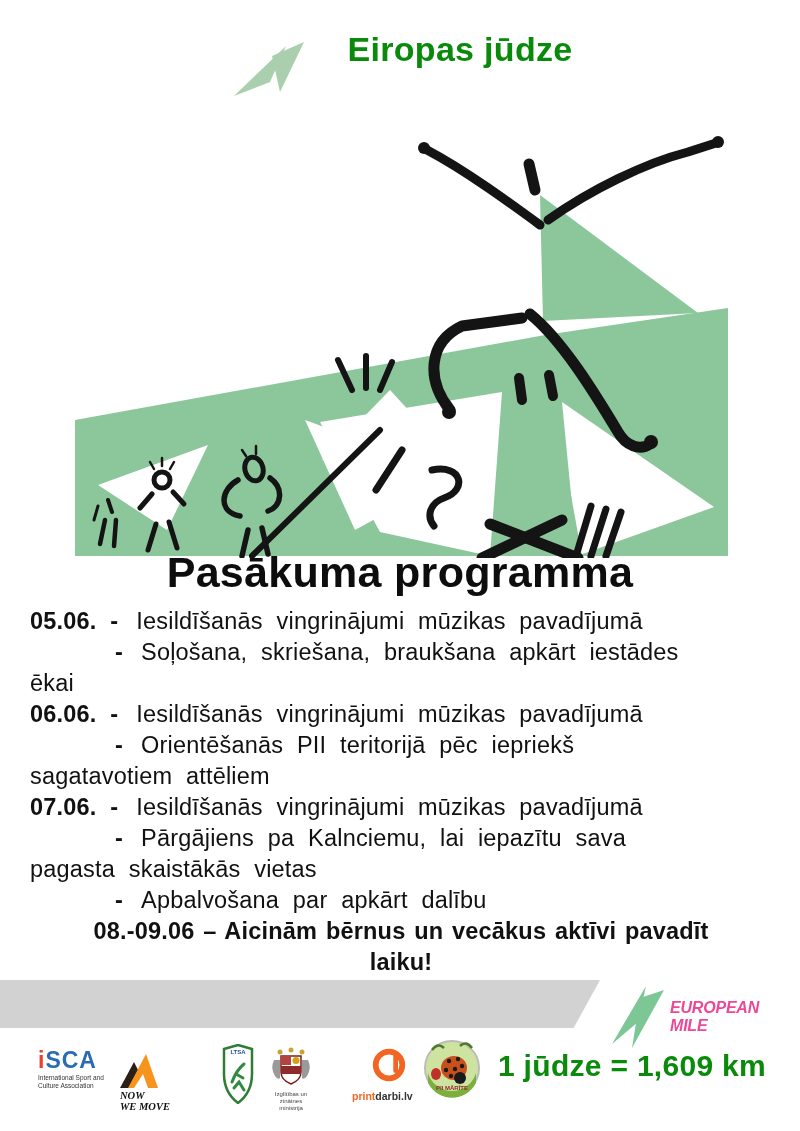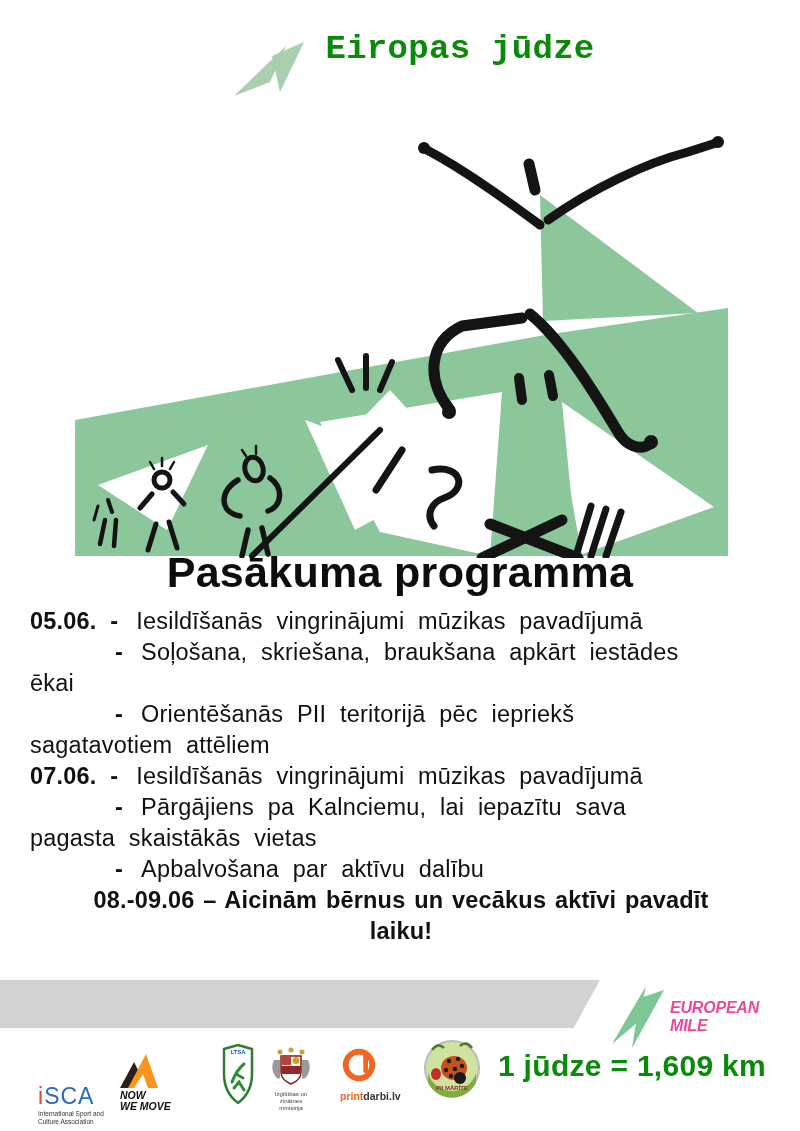--- a/index.html
+++ b/index.html
@@ -2,21 +2,21 @@
 <html><head>
 <meta charset="utf-8">
 <style>
   html,body{margin:0;padding:0;}
   body{width:800px;height:1131px;position:relative;background:#fff;overflow:hidden;
        font-family:"Liberation Sans",sans-serif;color:#111;}
   .abs{position:absolute;}
 
   
   .titles{left:150px;top:30px;width:620px;text-align:center;
-          color:#0a8a0a;font-weight:bold;font-size:34px;line-height:39px;letter-spacing:.3px;font-family:Liberation Mono, monospace;}
+          color:#0a8a0a;font-weight:bold;font-size:34px;line-height:39px;letter-spacing:.3px;}
   .header-logo{left:230px;top:36px;width:80px;height:72px;}
 
   
   .illus{left:70px;top:128px;width:660px;height:430px;}
 
   
   .prog-heading{left:0;top:548px;width:800px;text-align:center;margin:0;
                 font-size:43px;font-weight:bold;color:#0d0d0d;letter-spacing:.3px;}
   .prog{left:30px;top:606px;width:742px;font-size:23.5px;line-height:31px;
         word-spacing:7px;letter-spacing:.2px;}
@@ -27,32 +27,32 @@
 
   
   .banner{left:0;top:980px;width:600px;height:48px;background:#d2d2d2;
           clip-path:polygon(0 0,100% 0,95.6% 100%,0 100%);}
   .em-logo{left:606px;top:982px;width:64px;height:68px;}
   .em-label{left:670px;top:999px;width:130px;font-size:16px;font-weight:bold;
             font-style:italic;color:#ec4899;letter-spacing:-.2px;}
 
   
   .isca{left:38px;top:1048px;width:76px;text-align:left;}
-  .isca .brand{font-size:23px;font-weight:normal;letter-spacing:1px;line-height:24px;margin-top:36px;}
+  .isca .brand{font-size:23px;font-weight:bold;letter-spacing:1px;line-height:24px;}
   .isca .brand .i{color:#e8412c;}
   .isca .brand .rest{color:#2b6bb3;}
   .isca .sub{font-size:6.5px;color:#333;line-height:7.5px;margin-top:2px;}
-  .nwm{left:118px;top:1052px;width:86px;}
+  .nwm{left:118px;top:1052px;width:86px;font-family:Liberation Serif, serif;}
   .nwm svg{width:42px;height:38px;vertical-align:middle;}
   .nwm .txt{display:inline-block;vertical-align:middle;font-size:10.5px;font-weight:bold;
             font-style:italic;line-height:11px;color:#111;margin-left:2px;}
   .ltsa{left:222px;top:1044px;width:32px;height:60px;}
   .ministry{left:266px;top:1046px;width:50px;text-align:center;}
   .ministry .sub{font-size:6px;color:#444;line-height:7px;margin-top:1px;}
-  .printd{left:340px;top:1046px;width:56px;text-align:left;}
+  .printd{left:352px;top:1046px;width:56px;text-align:right;}
   .printd .txt{font-size:10.5px;font-weight:bold;margin-top:2px;}
   .printd .txt .o{color:#f26522;}
   .printd .txt .d{color:#333;}
   .marite{left:424px;top:1028px;width:56px;height:80px;}
   .mile-note{left:498px;top:1049px;width:300px;text-align:left;
              font-size:30px;font-weight:bold;color:#0a8a0a;letter-spacing:.3px;}
 </style>
 </head>
 <body>
 
@@ -128,26 +128,27 @@
     <path d="M521,428 L536,381" stroke-width="7"></path>
     <path d="M536,428 L551,384" stroke-width="7"></path>
   </g>
 </svg>
 
 <h1 class="abs prog-heading">Pasākuma programma</h1>
 <div class="abs prog">
   <div class="pl date"><span class="prefix">05.06. -</span><span>Iesildīšanās vingrinājumi mūzikas pavadījumā</span></div>
   <div class="pl sub"><span class="prefix">-</span><span>Soļošana, skriešana, braukšana apkārt iestādes</span></div>
   <div class="pl cont"><span>ēkai</span></div>
+  <div class="pl date"><span class="prefix">06.06. -</span><span>Iesildīšanās vingrinājumi mūzikas pavadījumā</span></div>
   <div class="pl sub"><span class="prefix">-</span><span>Orientēšanās PII teritorijā pēc iepriekš</span></div>
   <div class="pl cont"><span>sagatavotiem attēliem</span></div>
   <div class="pl date"><span class="prefix">07.06. -</span><span>Iesildīšanās vingrinājumi mūzikas pavadījumā</span></div>
   <div class="pl sub"><span class="prefix">-</span><span>Pārgājiens pa Kalnciemu, lai iepazītu sava</span></div>
   <div class="pl cont"><span>pagasta skaistākās vietas</span></div>
-  <div class="pl sub"><span class="prefix">-</span><span>Apbalvošana par aktīvu dalību</span></div>
+  <div class="pl sub"><span class="prefix">-</span><span>Apbalvošana par apkārt dalību</span></div>
   <div class="pl final"><span>08.-09.06 – Aicinām bērnus un vecākus aktīvi pavadīt</span></div>
   <div class="pl final"><span>laiku!</span></div>
 </div>
 
 <div class="abs banner"></div>
 <svg class="abs em-logo" viewBox="0 0 64 68">
   <polygon points="6,62 40,4 32,40" fill="#7cc795"></polygon>
   <polygon points="34,16 58,8 26,66" fill="#7cc795"></polygon>
 </svg>
 <div class="abs em-label">EUROPEAN MILE</div>

